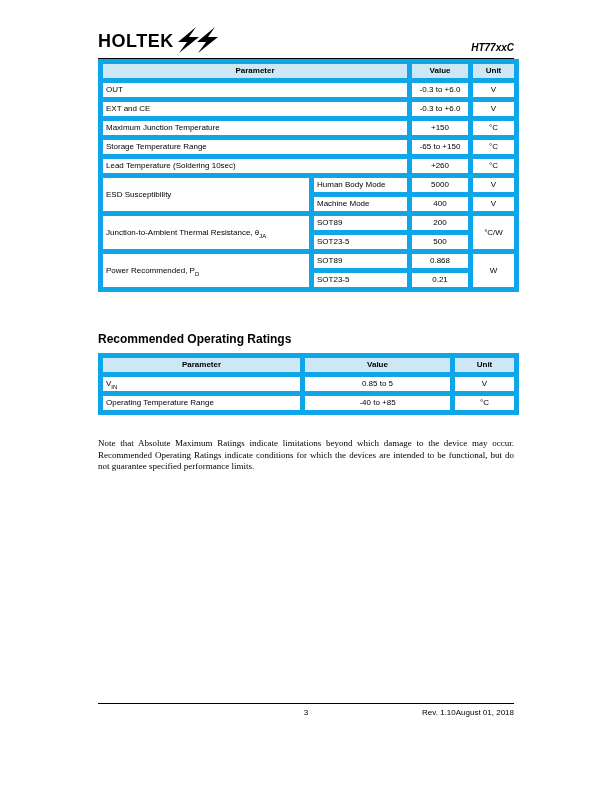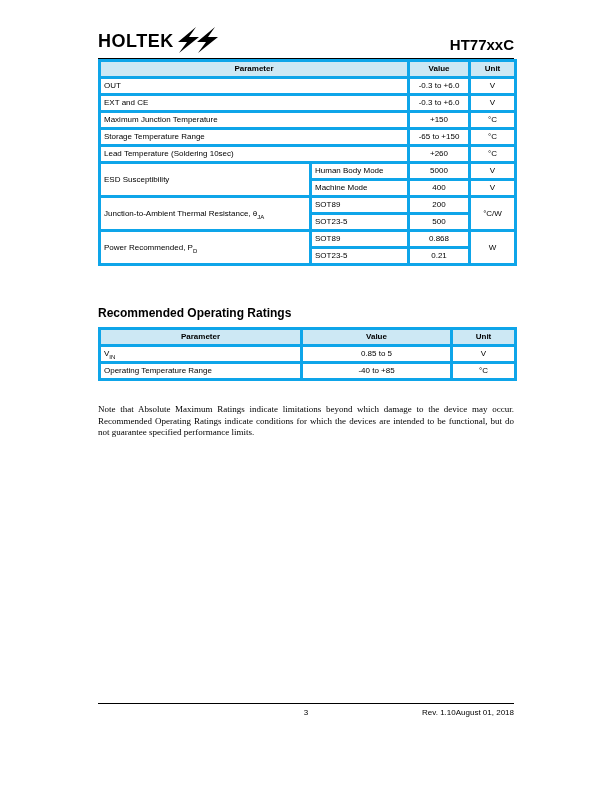--- a/index.html
+++ b/index.html
@@ -10,27 +10,27 @@
   }
   .content{position:absolute;left:98px;width:416px;top:0;}
   
   .doc-header{
     display:flex;justify-content:space-between;align-items:flex-end;
     padding-top:32px;padding-bottom:4px;border-bottom:1.5px solid #000;
   }
   .logo{display:flex;align-items:flex-start;}
   .logo-text{font-weight:900;font-size:18px;letter-spacing:.5px;line-height:1;transform:scaleY(1.05);}
   .logo-arrows{margin-left:2px;margin-top:-6px;}
-  .doc-code{font-weight:bold;font-size:15px;padding-bottom:1px;}
+  .doc-code{font-weight:bold;font-style:italic;font-size:10px;padding-bottom:1px;}
   
   .section-title{font-size:12px;font-weight:bold;margin:18px 0 7px 0;}
   
   table{border-collapse:collapse;width:416px;table-layout:fixed;}
   th,td{
-    border:3px solid #0ea5e9;font-size:8px;line-height:1;height:12px;
+    border:5px solid #0ea5e9;font-size:8px;line-height:1;height:12px;
     padding:1px 3px;vertical-align:middle;font-weight:normal;margin-top:12px;
   }
   th{background:var(--header-bg,#cde8f4);font-weight:bold;text-align:center;}
   td.c{text-align:center;}
   sub{font-size:6px;line-height:0;}
   
   .note{
     font-family:"Liberation Serif",serif;font-size:9px;line-height:11.5px;
     margin-top:23px;text-align:justify;
   }

